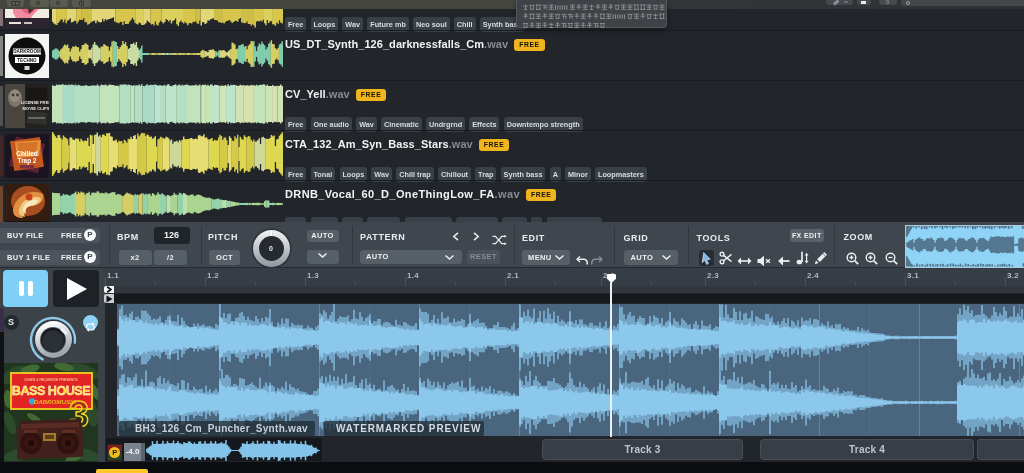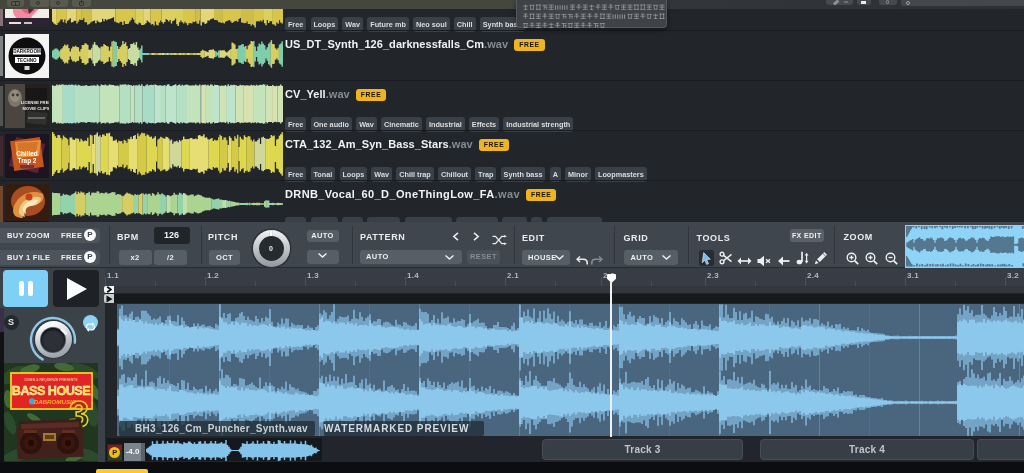--- a/index.html
+++ b/index.html
@@ -89,21 +89,21 @@
         <svg width="231" height="48" viewBox="0 0 231 48" style="position:absolute;left:52px;top:0">
           <path d="M0.7 5.2V42.8M2.0 6.1V41.9M3.4 5.7V42.3M4.8 4.5V43.5M6.1 5.3V42.7M7.5 4.6V43.4M8.8 4.9V43.1M10.2 4.3V43.7M48.0 6.2V41.8M49.3 4.5V43.5M50.7 5.1V42.9M52.0 5.3V42.7M53.4 4.4V43.6M54.7 5.6V42.4M56.1 5.4V42.6M57.4 4.5V43.5M58.8 4.7V43.3M60.1 5.1V42.9M61.5 5.0V43.0M62.8 5.8V42.2M64.2 5.8V42.2M65.5 5.4V42.6M66.9 6.2V41.8M79.0 4.9V43.1M80.4 5.9V42.1M81.7 5.3V42.7M135.7 4.7V43.3M137.1 5.5V42.5M138.4 5.4V42.6M139.8 5.5V42.5M141.1 5.2V42.8M142.4 5.5V42.5M143.8 4.5V43.5M145.2 5.4V42.6M146.5 5.5V42.5M147.8 4.5V43.5M154.6 5.4V42.6M155.9 4.8V43.2M157.3 5.7V42.3M158.7 4.5V43.5M160.0 4.6V43.4M161.3 6.0V42.0M201.8 4.9V43.1M203.2 5.8V42.2M204.6 4.8V43.2M205.9 5.7V42.3M207.2 5.1V42.9M208.6 4.7V43.3M209.9 5.0V43.0M211.3 4.3V43.7M212.7 4.6V43.4" stroke="#c3e3bb" stroke-width="1.45" fill="none"></path>
           <path d="M11.5 4.5V43.5M12.8 5.0V43.0M14.2 4.8V43.2M15.6 5.2V42.8M16.9 4.6V43.4M18.2 5.1V42.9M19.6 4.4V43.6M20.9 4.7V43.3M22.3 5.3V42.7M91.2 6.1V41.9M92.5 6.2V41.8M93.9 5.2V42.8M95.2 4.2V43.8M96.6 5.5V42.5M97.9 4.9V43.1M99.3 4.7V43.3M100.6 4.9V43.1M102.0 4.7V43.3M149.2 5.4V42.6" stroke="#a8dcc7" stroke-width="1.45" fill="none"></path>
           <path d="M23.7 4.6V43.4M25.0 5.7V42.3M26.4 4.7V43.3M27.7 5.3V42.7M29.1 6.1V41.9M30.4 5.7V42.3M31.8 5.7V42.3M33.1 5.6V42.4M34.5 5.1V42.9M35.8 5.9V42.1M37.2 5.9V42.1M38.5 5.8V42.2M39.9 5.4V42.6M41.2 5.6V42.4M42.6 5.3V42.7M43.9 6.1V41.9M45.3 4.6V43.4M46.6 5.4V42.6M68.2 4.6V43.4M69.6 4.8V43.2M70.9 4.6V43.4M72.3 4.4V43.6M73.6 4.3V43.7M75.0 5.2V42.8M76.3 4.4V43.6M77.7 5.0V43.0M83.1 5.6V42.4M84.4 5.3V42.7M85.8 5.5V42.5M87.1 4.5V43.5M88.5 5.7V42.3M89.8 4.3V43.7M108.7 5.3V42.7M110.1 5.7V42.3M111.4 5.5V42.5M112.8 5.0V43.0M124.9 5.8V42.2M126.3 5.0V43.0M127.6 4.6V43.4M128.9 5.7V42.3M130.3 4.8V43.2M131.7 5.6V42.4M133.0 4.9V43.1M134.3 4.6V43.4" stroke="#b4dfc3" stroke-width="1.45" fill="none"></path>
           <path d="M103.3 4.6V43.4M104.7 5.0V43.0M106.0 5.7V42.3M107.4 5.3V42.7M114.1 6.0V42.0M115.5 4.6V43.4M116.8 4.3V43.7M118.2 6.0V42.0M119.5 6.2V41.8M120.9 5.6V42.4M122.2 4.9V43.1M123.6 4.3V43.7M162.7 4.7V43.3M164.1 5.1V42.9M165.4 4.9V43.1M166.8 5.6V42.4M174.8 6.2V41.8M176.2 4.3V43.7M177.6 6.0V42.0M178.9 4.8V43.2M180.2 5.3V42.7M181.6 4.7V43.3M182.9 4.9V43.1" stroke="#bee4cd" stroke-width="1.45" fill="none"></path>
           <path d="M150.6 4.8V43.2M151.9 5.0V43.0M153.2 4.4V43.6M192.4 5.5V42.5M193.8 5.5V42.5M195.1 5.3V42.7M196.4 5.6V42.4M197.8 5.8V42.2M199.2 4.8V43.2M200.5 5.6V42.4M220.8 5.0V43.0M222.1 6.0V42.0M223.5 6.2V41.8M224.8 5.7V42.3" stroke="#d8e2ae" stroke-width="1.45" fill="none"></path>
           <path d="M168.1 5.9V42.1M169.4 5.5V42.5M170.8 5.7V42.3M172.2 5.7V42.3M173.5 5.0V43.0M184.3 5.3V42.7M185.7 6.0V42.0M187.0 5.8V42.2M188.3 4.8V43.2M189.7 5.6V42.4M191.1 5.1V42.9M214.0 5.9V42.1M215.3 4.8V43.2M216.7 6.0V42.0M218.1 6.1V41.9M219.4 6.1V41.9M226.2 5.9V42.1M227.5 5.7V42.3M228.8 4.5V43.5M230.2 6.0V42.0M231.6 6.1V41.9" stroke="#cfe3b4" stroke-width="1.45" fill="none"></path>
         </svg>
       </div>
       <div class="abs title" style="left:285px;top:88px">CV_Yell<span class="wav">.wav</span><span class="freebadge">FREE</span></div>
-      <div class="abs" style="left:285px;top:113px;white-space:nowrap"><span class="pill">Free</span><span class="pill">One audio</span><span class="pill">Wav</span><span class="pill">Cinematic</span><span class="pill">Industrial</span><span class="pill">Effects</span><span class="pill">Industrial strength</span></div>
+      <div class="abs" style="left:285px;top:113px;white-space:nowrap"><span class="pill">Free</span><span class="pill">One audio</span><span class="pill">Wav</span><span class="pill">Cinematic</span><span class="pill">Undrgrnd</span><span class="pill">Effects</span><span class="pill">Downtempo strength</span></div>
       <div class="abs" style="left:0;top:130px;width:1024px;height:1px;background:#191c20"></div>
       <div class="abs" style="left:0;top:136px;width:3px;height:40px;background:#5a2a30;opacity:0.55"></div>
       <div class="abs" style="left:5px;top:134px;width:44px;height:44px;overflow:hidden">
         <div style="position:absolute;inset:0;background:#1c1420">
 <svg width="44" height="44" viewBox="0 0 44 44" style="position:absolute;inset:0">
 <rect x="7" y="6" width="30" height="30" fill="#5a2435" transform="rotate(14 22 21)"></rect>
 <rect x="7" y="5" width="30" height="30" fill="#c4571f" transform="rotate(-8 22 20)"></rect>
 <path d="M10 8 L36 6 L34 22 L12 24 Z" fill="#e8913a"></path>
 <path d="M12 9 L33 8 L31 18 L14 19 Z" fill="#d4752a"></path>
 <text x="22" y="21.5" font-size="6.4" font-weight="bold" fill="#fff" text-anchor="middle" font-family="Liberation Sans">Chilled</text>
@@ -184,21 +184,21 @@
     </div>
     <div class="abs" style="left:0;top:222px;width:1024px;height:45.5px;background:#3f464e;border-bottom:1px solid #262b31">
       <div class="abs" style="left:109px;top:4px;width:1px;height:38px;background:#31373d"></div>
       <div class="abs" style="left:200.5px;top:4px;width:1px;height:38px;background:#31373d"></div>
       <div class="abs" style="left:352px;top:4px;width:1px;height:38px;background:#31373d"></div>
       <div class="abs" style="left:513.5px;top:4px;width:1px;height:38px;background:#31373d"></div>
       <div class="abs" style="left:613.8px;top:4px;width:1px;height:38px;background:#31373d"></div>
       <div class="abs" style="left:688.2px;top:4px;width:1px;height:38px;background:#31373d"></div>
       <div class="abs" style="left:833.8px;top:4px;width:1px;height:38px;background:#31373d"></div>
       <div class="abs" style="left:0;top:5.5px;width:100px;height:15.5px;background:#4d545b;border-radius:0 4px 4px 0;color:#eef1f3">
-<span class="abs" style="left:7px;top:3.5px;font-size:7.5px;font-weight:bold;letter-spacing:0.3px">BUY ZOOM</span>
+<span class="abs" style="left:7px;top:3.5px;font-size:7.5px;font-weight:bold;letter-spacing:0.3px">BUY FILE</span>
 <span class="abs" style="left:61px;top:3.5px;font-size:7.5px;font-weight:bold;letter-spacing:0.3px">FREE</span>
 <span class="abs" style="left:84px;top:1.7px;width:12px;height:12px;background:#f8f9fa;border-radius:50%;color:#3a4047;font-size:8px;font-weight:bold;text-align:center;line-height:12px">P</span>
 </div>
       <div class="abs" style="left:0;top:27.8px;width:100px;height:15.5px;background:#4d545b;border-radius:0 4px 4px 0;color:#eef1f3">
 <span class="abs" style="left:7px;top:3.5px;font-size:7.5px;font-weight:bold;letter-spacing:0.3px">BUY 1 FILE</span>
 <span class="abs" style="left:61px;top:3.5px;font-size:7.5px;font-weight:bold;letter-spacing:0.3px">FREE</span>
 <span class="abs" style="left:84px;top:1.7px;width:12px;height:12px;background:#f8f9fa;border-radius:50%;color:#3a4047;font-size:8px;font-weight:bold;text-align:center;line-height:12px">P</span>
 </div>
       <span class="abs seclabel" style="left:117px;top:9.5px">BPM</span>
       <div class="abs" style="left:153.5px;top:5px;width:36px;height:17px;background:#20252a;border-radius:3px;color:#f0f2f4;font-size:9px;font-weight:bold;text-align:center;line-height:17px">126</div>
@@ -233,21 +233,21 @@
           <path d="M12 7.4 L15 8.7 L12 10 Z" fill="#e8ebed"></path>
         </svg></span>
       <div class="gbtn" style="left:360px;top:27.5px;width:102px;height:14.7px;line-height:14.7px;text-align:left">
 <span style="margin-left:6px">AUTO</span>
 <svg width="9" height="5" viewBox="0 0 9 5" class="abs" style="right:8px;top:5px;position:absolute">
           <path d="M0.5 0.5 L4.5 4 L8.5 0.5" stroke="#eef0f2" stroke-width="1.4" fill="none"></path>
         </svg></div>
       <div class="gbtn" style="left:467px;top:27.5px;width:33px;height:14.7px;line-height:14.7px;background:#4a5158;color:#858d94">RESET</div>
       <span class="abs seclabel" style="left:522px;top:10.5px">EDIT</span>
       <div class="gbtn" style="left:522px;top:27.5px;width:47.5px;height:15.5px;line-height:15.5px;text-align:left">
-<span style="margin-left:6px">HOUSE</span>
+<span style="margin-left:6px">MENU</span>
 <svg width="9" height="5" viewBox="0 0 9 5" style="position:absolute;right:6px;top:5.5px">
           <path d="M0.5 0.5 L4.5 4 L8.5 0.5" stroke="#eef0f2" stroke-width="1.4" fill="none"></path>
         </svg></div>
       <span class="abs" style="left:576px;top:30px"><svg width="12" height="10" viewBox="0 0 12 10">
           <path d="M4 0.5 L1 3.3 L4 6" fill="none" stroke="#e8ebed" stroke-width="1.4"></path>
           <path d="M1.3 3.3 H7.5 C10 3.3 11.2 4.8 11.2 7 V8.5" fill="none" stroke="#e8ebed" stroke-width="1.6"></path>
         </svg></span>
       <span class="abs" style="left:591px;top:30px"><svg width="12" height="10" viewBox="0 0 12 10">
           <g opacity="0.42">
             <path d="M8 0.5 L11 3.3 L8 6" fill="none" stroke="#e8ebed" stroke-width="1.4"></path>
@@ -462,21 +462,21 @@
       <div class="abs" style="left:652px;top:0;width:1px;height:132px;background:#56728c;opacity:0.7"></div>
       <div class="abs" style="left:752px;top:0;width:1px;height:132px;background:#56728c;opacity:0.7"></div>
       <div class="abs" style="left:852px;top:0;width:1px;height:132px;background:#56728c;opacity:0.7"></div>
       <svg width="919" height="132" viewBox="0 0 919 132" style="position:absolute;left:0;top:0">
         <path d="M1.0 26.2V40.8M3.0 12.4V54.6M5.0 15.3V51.7M7.0 17.0V50.0M9.0 14.3V52.7M11.0 17.0V50.0M13.0 15.1V51.9M15.0 16.4V50.6M17.0 15.9V51.1M19.0 18.2V48.8M21.0 18.0V49.0M23.0 16.1V50.9M25.0 17.1V49.9M27.0 19.6V47.4M29.0 17.4V49.6M31.0 19.6V47.4M33.0 19.5V47.5M35.0 19.7V47.3M37.0 21.1V45.9M39.0 19.3V47.7M41.0 21.2V45.8M43.0 20.0V47.0M45.0 18.7V48.3M47.0 21.5V45.5M49.0 20.2V46.8M51.0 21.4V45.6M53.0 16.0V51.0M55.0 20.0V47.0M57.0 21.8V45.2M59.0 22.2V44.8M61.0 22.2V44.8M63.0 22.2V44.8M65.0 20.9V46.1M67.0 23.5V43.5M69.0 23.0V44.0M71.0 22.6V44.4M73.0 24.1V42.9M75.0 23.1V43.9M77.0 22.7V44.3M79.0 22.5V44.5M81.0 25.1V41.9M83.0 23.2V43.8M85.0 23.5V43.5M87.0 24.6V42.4M89.0 23.8V43.2M91.0 23.9V43.1M93.0 24.7V42.3M95.0 24.9V42.1M97.0 25.6V41.4M99.0 25.7V41.3M101.0 26.1V40.9M103.0 12.7V54.3M105.0 14.8V52.2M107.0 18.3V48.7M109.0 18.2V48.8M111.0 20.4V46.6M113.0 19.9V47.1M115.0 18.0V49.0M117.0 20.7V46.3M119.0 17.5V49.5M121.0 18.5V48.5M123.0 20.7V46.3M125.0 18.6V48.4M127.0 19.1V47.9M129.0 18.7V48.3M131.0 21.7V45.3M133.0 20.1V46.9M135.0 21.8V45.2M137.0 21.3V45.7M139.0 21.5V45.5M141.0 22.1V44.9M143.0 20.9V46.1M145.0 20.3V46.7M147.0 20.3V46.7M149.0 21.1V45.9M151.0 22.1V44.9M153.0 19.8V47.2M155.0 22.0V45.0M157.0 23.0V44.0M159.0 23.7V43.3M161.0 23.0V44.0M163.0 24.2V42.8M165.0 22.5V44.5M167.0 22.7V44.3M169.0 24.8V42.2M171.0 23.5V43.5M173.0 25.0V42.0M175.0 23.4V43.6M177.0 24.2V42.8M179.0 24.2V42.8M181.0 24.8V42.2M183.0 24.1V42.9M185.0 24.8V42.2M187.0 25.2V41.8M189.0 26.4V40.6M191.0 26.0V41.0M193.0 26.6V40.4M195.0 25.6V41.4M197.0 25.9V41.1M199.0 27.0V40.0M201.0 26.3V40.7M203.0 15.2V51.8M205.0 13.3V53.7M207.0 18.0V49.0M209.0 16.7V50.3M211.0 16.8V50.2M213.0 17.4V49.6M215.0 19.1V47.9M217.0 17.6V49.4M219.0 19.4V47.6M221.0 19.9V47.1M223.0 18.2V48.8M225.0 18.5V48.5M227.0 18.6V48.4M229.0 20.6V46.4M231.0 17.9V49.1M233.0 19.8V47.2M235.0 19.0V48.0M237.0 20.7V46.3M239.0 19.3V47.7M241.0 21.9V45.1M243.0 21.0V46.0M245.0 20.9V46.1M247.0 21.3V45.7M249.0 20.6V46.4M251.0 22.0V45.0M253.0 16.3V50.7M255.0 20.6V46.4M257.0 21.9V45.1M259.0 21.9V45.1M261.0 21.0V46.0M263.0 20.9V46.1M265.0 23.2V43.8M267.0 23.1V43.9M269.0 24.0V43.0M271.0 23.3V43.7M273.0 23.1V43.9M275.0 22.9V44.1M277.0 23.0V44.0M279.0 23.3V43.7M281.0 23.3V43.7M283.0 24.8V42.2M285.0 24.3V42.7M287.0 25.8V41.2M289.0 25.8V41.2M291.0 24.8V42.2M293.0 26.2V40.8M295.0 25.8V41.2M297.0 25.8V41.2M299.0 26.2V40.8M301.0 25.7V41.3M303.0 15.1V51.9M305.0 17.8V49.2M307.0 20.5V46.5M309.0 19.8V47.2M311.0 19.4V47.6M313.0 19.2V47.8M315.0 21.4V45.6M317.0 18.7V48.3M319.0 20.8V46.2M321.0 20.6V46.4M323.0 21.4V45.6M325.0 20.9V46.1M327.0 21.1V45.9M329.0 22.1V44.9M331.0 20.5V46.5M333.0 20.0V47.0M335.0 21.9V45.1M337.0 22.6V44.4M339.0 22.9V44.1M341.0 21.9V45.1M343.0 22.1V44.9M345.0 22.5V44.5M347.0 24.0V43.0M349.0 23.4V43.6M351.0 22.7V44.3M353.0 18.4V48.6M355.0 22.4V44.6M357.0 22.6V44.4M359.0 24.2V42.8M361.0 22.9V44.1M363.0 23.0V44.0M365.0 23.2V43.8M367.0 24.7V42.3M369.0 24.0V43.0M371.0 25.7V41.3M373.0 25.8V41.2M375.0 24.4V42.6M377.0 24.4V42.6M379.0 26.1V40.9M381.0 25.7V41.3M383.0 26.1V40.9M385.0 25.7V41.3M387.0 25.4V41.6M389.0 25.7V41.3M391.0 27.2V39.8M393.0 26.0V41.0M395.0 27.5V39.5M397.0 27.1V39.9M399.0 26.9V40.1M401.0 26.5V40.5M403.0 13.6V53.4M405.0 14.0V53.0M407.0 18.9V48.1M409.0 17.6V49.4M411.0 16.9V50.1M413.0 19.0V48.0M415.0 16.8V50.2M417.0 20.0V47.0M419.0 19.2V47.8M421.0 18.0V49.0M423.0 17.7V49.3M425.0 19.1V47.9M427.0 20.1V46.9M429.0 18.7V48.3M431.0 18.9V48.1M433.0 19.8V47.2M435.0 20.6V46.4M437.0 18.7V48.3M439.0 19.3V47.7M441.0 20.7V46.3M443.0 22.2V44.8M445.0 21.7V45.3M447.0 22.6V44.4M449.0 20.6V46.4M451.0 22.3V44.7M453.0 17.2V49.8M455.0 23.1V43.9M457.0 23.4V43.6M459.0 23.3V43.7M461.0 21.4V45.6M463.0 24.0V43.0M465.0 21.8V45.2M467.0 23.6V43.4M469.0 23.1V43.9M471.0 23.9V43.1M473.0 23.7V43.3M475.0 24.4V42.6M477.0 25.3V41.7M479.0 24.2V42.8M481.0 23.9V43.1M483.0 25.0V42.0M485.0 24.4V42.6M487.0 25.9V41.1M489.0 26.0V41.0M491.0 25.9V41.1M493.0 24.9V42.1M495.0 25.8V41.2M497.0 26.4V40.6M499.0 26.3V40.7M501.0 26.7V40.3M503.0 16.0V51.0M505.0 16.9V50.1M507.0 20.2V46.8M509.0 18.2V48.8M511.0 20.8V46.2M513.0 20.9V46.1M515.0 19.9V47.1M517.0 20.5V46.5M519.0 21.1V45.9M521.0 18.1V48.9M523.0 19.5V47.5M525.0 20.5V46.5M527.0 21.8V45.2M529.0 22.0V45.0M531.0 20.3V46.7M533.0 19.6V47.4M535.0 22.1V44.9M537.0 22.4V44.6M539.0 20.6V46.4M541.0 21.0V46.0M543.0 20.7V46.3M545.0 23.1V43.9M547.0 23.1V43.9M549.0 23.4V43.6M551.0 22.3V44.7M553.0 18.1V48.9M555.0 22.6V44.4M557.0 22.0V45.0M559.0 23.3V43.7M561.0 23.7V43.3M563.0 23.9V43.1M565.0 23.3V43.7M567.0 24.4V42.6M569.0 24.3V42.7M571.0 25.4V41.6M573.0 25.3V41.7M575.0 25.0V42.0M577.0 24.4V42.6M579.0 24.9V42.1M581.0 26.2V40.8M583.0 26.0V41.0M585.0 25.1V41.9M587.0 25.5V41.5M589.0 25.2V41.8M591.0 25.9V41.1M593.0 26.1V40.9M595.0 26.8V40.2M597.0 26.6V40.4M599.0 27.1V39.9M601.0 27.1V39.9M603.0 13.2V53.8M605.0 16.9V50.1M607.0 16.4V50.6M609.0 17.0V50.0M611.0 18.4V48.6M613.0 17.7V49.3M615.0 18.1V48.9M617.0 16.5V50.5M619.0 20.3V46.7M621.0 19.9V47.1M623.0 20.4V46.6M625.0 19.1V47.9M627.0 21.2V45.8M629.0 21.0V46.0M631.0 19.9V47.1M633.0 18.2V48.8M635.0 21.9V45.1M637.0 21.7V45.3M639.0 20.1V46.9M641.0 22.0V45.0M643.0 20.3V46.7M645.0 20.4V46.6M647.0 20.4V46.6M649.0 21.9V45.1M651.0 21.7V45.3M653.0 18.1V48.9M655.0 21.6V45.4M657.0 21.1V45.9M659.0 21.4V45.6M661.0 21.5V45.5M663.0 23.9V43.1M665.0 23.2V43.8M667.0 22.3V44.7M669.0 23.1V43.9M671.0 22.6V44.4M673.0 23.4V43.6M675.0 24.7V42.3M677.0 24.3V42.7M679.0 23.6V43.4M681.0 24.6V42.4M683.0 25.3V41.7M685.0 21.8V45.2M687.0 21.1V45.9M689.0 21.2V45.8M691.0 22.4V44.6M693.0 21.8V45.2M695.0 22.3V44.7M697.0 23.4V43.6M699.0 23.5V43.5M701.0 22.6V44.4M703.0 23.3V43.7M705.0 22.8V44.2M707.0 23.2V43.8M709.0 25.4V41.6M711.0 24.4V42.6M713.0 24.2V42.8M715.0 25.1V41.9M717.0 24.9V42.1M719.0 26.3V40.7M721.0 25.7V41.3M723.0 25.4V41.6M725.0 27.2V39.8M727.0 27.4V39.6M729.0 26.6V40.4M731.0 27.0V40.0M733.0 27.4V39.6M735.0 28.0V39.0M737.0 27.5V39.5M739.0 28.5V38.5M741.0 28.8V38.2M743.0 29.2V37.8M745.0 28.4V38.6M747.0 29.5V37.5M749.0 29.6V37.4M751.0 29.6V37.4M753.0 29.4V37.6M755.0 29.5V37.5M757.0 30.5V36.5M759.0 30.4V36.6M761.0 31.0V36.0M763.0 31.1V35.9M765.0 30.9V36.1M767.0 31.2V35.8M769.0 31.7V35.3M771.0 31.9V35.1M773.0 32.2V34.8M775.0 32.4V34.6M777.0 32.5V34.5M779.0 32.5V34.5M781.0 32.4V34.6M783.0 32.7V34.3M785.0 32.5V34.5M787.0 32.6V34.4M789.0 32.7V34.3M791.0 32.5V34.5M793.0 32.5V34.5M795.0 32.6V34.4M797.0 32.4V34.6M799.0 32.6V34.4M801.0 32.5V34.5M803.0 32.5V34.5M805.0 32.4V34.6M807.0 32.6V34.4M809.0 32.6V34.4M811.0 32.5V34.5M813.0 32.4V34.6M815.0 32.5V34.5M817.0 32.5V34.5M819.0 32.5V34.5M821.0 32.6V34.4M823.0 32.5V34.5M825.0 32.6V34.4M827.0 32.5V34.5M829.0 32.5V34.5M831.0 32.5V34.5M833.0 32.5V34.5M835.0 32.6V34.4M837.0 32.5V34.5M839.0 32.5V34.5M841.0 17.9V49.1M843.0 16.6V50.4M845.0 17.2V49.8M847.0 15.3V51.7M849.0 16.6V50.4M851.0 19.0V48.0M853.0 16.0V51.0M855.0 15.5V51.5M857.0 15.8V51.2M859.0 19.2V47.8M861.0 18.3V48.7M863.0 18.1V48.9M865.0 18.4V48.6M867.0 15.0V52.0M869.0 18.8V48.2M871.0 16.0V51.0M873.0 16.7V50.3M875.0 18.3V48.7M877.0 16.6V50.4M879.0 17.4V49.6M881.0 16.2V50.8M883.0 16.8V50.2M885.0 17.9V49.1M887.0 16.6V50.4M889.0 15.6V51.4M891.0 17.3V49.7M893.0 17.5V49.5M895.0 18.8V48.2M897.0 17.8V49.2M899.0 16.5V50.5M901.0 18.7V48.3M903.0 18.6V48.4M905.0 19.2V47.8M907.0 16.5V50.5M909.0 16.1V50.9M911.0 18.5V48.5M913.0 19.3V47.7M915.0 18.0V49.0M917.0 17.0V50.0" stroke="#8cc8ec" stroke-width="2" fill="none"></path>
         <path d="M1.0 91.9V105.1M3.0 80.5V116.5M5.0 80.6V116.4M7.0 83.3V113.7M9.0 83.3V113.7M11.0 82.0V115.0M13.0 81.3V115.7M15.0 81.1V115.9M17.0 84.0V113.0M19.0 84.0V113.0M21.0 83.3V113.7M23.0 82.9V114.1M25.0 82.7V114.3M27.0 84.7V112.3M29.0 82.9V114.1M31.0 83.0V114.0M33.0 82.9V114.1M35.0 82.4V114.6M37.0 84.5V112.5M39.0 86.2V110.8M41.0 84.5V112.5M43.0 85.0V112.0M45.0 85.2V111.8M47.0 85.0V112.0M49.0 86.8V110.2M51.0 84.6V112.4M53.0 81.9V115.1M55.0 86.9V110.1M57.0 87.6V109.4M59.0 87.2V109.8M61.0 88.1V108.9M63.0 85.7V111.3M65.0 86.0V111.0M67.0 86.4V110.6M69.0 87.5V109.5M71.0 88.5V108.5M73.0 88.4V108.6M75.0 88.6V108.4M77.0 89.5V107.5M79.0 89.7V107.3M81.0 88.2V108.8M83.0 89.6V107.4M85.0 89.3V107.7M87.0 90.5V106.5M89.0 89.5V107.5M91.0 91.0V106.0M93.0 89.4V107.6M95.0 90.5V106.5M97.0 89.8V107.2M99.0 90.8V106.2M101.0 90.6V106.4M103.0 77.0V120.0M105.0 80.9V116.1M107.0 82.3V114.7M109.0 84.0V113.0M111.0 81.9V115.1M113.0 83.5V113.5M115.0 82.4V114.6M117.0 83.4V113.6M119.0 82.9V114.1M121.0 86.1V110.9M123.0 86.4V110.6M125.0 83.6V113.4M127.0 86.7V110.3M129.0 84.7V112.3M131.0 84.3V112.7M133.0 86.1V110.9M135.0 86.1V110.9M137.0 86.0V111.0M139.0 86.7V110.3M141.0 85.8V111.2M143.0 85.6V111.4M145.0 85.2V111.8M147.0 85.6V111.4M149.0 86.8V110.2M151.0 88.4V108.6M153.0 82.2V114.8M155.0 87.8V109.2M157.0 87.3V109.7M159.0 89.2V107.8M161.0 86.8V110.2M163.0 87.7V109.3M165.0 88.8V108.2M167.0 89.7V107.3M169.0 88.2V108.8M171.0 89.7V107.3M173.0 90.4V106.6M175.0 90.5V106.5M177.0 90.7V106.3M179.0 88.6V108.4M181.0 89.2V107.8M183.0 90.7V106.3M185.0 90.2V106.8M187.0 90.1V106.9M189.0 91.3V105.7M191.0 91.1V105.9M193.0 91.2V105.8M195.0 91.0V106.0M197.0 92.0V105.0M199.0 92.2V104.8M201.0 91.4V105.6M203.0 78.5V118.5M205.0 79.1V117.9M207.0 80.1V116.9M209.0 82.8V114.2M211.0 80.2V116.8M213.0 82.5V114.5M215.0 80.9V116.1M217.0 81.4V115.6M219.0 84.4V112.6M221.0 81.4V115.6M223.0 82.4V114.6M225.0 81.8V115.2M227.0 84.7V112.3M229.0 84.9V112.1M231.0 83.6V113.4M233.0 83.6V113.4M235.0 82.8V114.2M237.0 84.5V112.5M239.0 84.4V112.6M241.0 84.0V113.0M243.0 84.1V112.9M245.0 84.9V112.1M247.0 87.2V109.8M249.0 85.5V111.5M251.0 87.2V109.8M253.0 84.3V112.7M255.0 87.0V110.0M257.0 88.0V109.0M259.0 86.8V110.2M261.0 86.3V110.7M263.0 86.8V110.2M265.0 88.2V108.8M267.0 87.7V109.3M269.0 87.0V110.0M271.0 87.7V109.3M273.0 89.2V107.8M275.0 87.8V109.2M277.0 89.5V107.5M279.0 87.8V109.2M281.0 88.4V108.6M283.0 89.5V107.5M285.0 88.5V108.5M287.0 89.0V108.0M289.0 90.7V106.3M291.0 90.5V106.5M293.0 90.2V106.8M295.0 90.1V106.9M297.0 91.6V105.4M299.0 90.9V106.1M301.0 92.0V105.0M303.0 77.1V119.9M305.0 83.2V113.8M307.0 83.4V113.6M309.0 85.3V111.7M311.0 85.2V111.8M313.0 85.5V111.5M315.0 86.2V110.8M317.0 85.8V111.2M319.0 85.0V112.0M321.0 84.0V113.0M323.0 85.3V111.7M325.0 85.6V111.4M327.0 87.1V109.9M329.0 86.9V110.1M331.0 86.1V110.9M333.0 85.7V111.3M335.0 87.5V109.5M337.0 85.7V111.3M339.0 85.9V111.1M341.0 86.3V110.7M343.0 88.0V109.0M345.0 88.6V108.4M347.0 87.1V109.9M349.0 88.2V108.8M351.0 87.2V109.8M353.0 84.6V112.4M355.0 87.1V109.9M357.0 87.3V109.7M359.0 89.7V107.3M361.0 88.6V108.4M363.0 87.8V109.2M365.0 88.3V108.7M367.0 89.0V108.0M369.0 90.6V106.4M371.0 89.9V107.1M373.0 90.0V107.0M375.0 90.5V106.5M377.0 91.2V105.8M379.0 89.9V107.1M381.0 91.4V105.6M383.0 91.3V105.7M385.0 90.0V107.0M387.0 91.7V105.3M389.0 91.5V105.5M391.0 91.7V105.3M393.0 92.2V104.8M395.0 92.3V104.7M397.0 91.5V105.5M399.0 92.8V104.2M401.0 92.1V104.9M403.0 77.0V120.0M405.0 83.1V113.9M407.0 84.6V112.4M409.0 83.2V113.8M411.0 83.5V113.5M413.0 83.1V113.9M415.0 82.1V114.9M417.0 82.0V115.0M419.0 81.8V115.2M421.0 84.8V112.2M423.0 83.3V113.7M425.0 82.8V114.2M427.0 84.9V112.1M429.0 82.8V114.2M431.0 86.0V111.0M433.0 86.7V110.3M435.0 86.2V110.8M437.0 86.1V110.9M439.0 85.7V111.3M441.0 85.4V111.6M443.0 84.5V112.5M445.0 84.6V112.4M447.0 86.9V110.1M449.0 85.4V111.6M451.0 87.6V109.4M453.0 84.9V112.1M455.0 86.9V110.1M457.0 88.6V108.4M459.0 86.2V110.8M461.0 88.5V108.5M463.0 88.9V108.1M465.0 88.0V109.0M467.0 88.4V108.6M469.0 87.4V109.6M471.0 87.8V109.2M473.0 88.2V108.8M475.0 89.6V107.4M477.0 88.4V108.6M479.0 90.0V107.0M481.0 88.5V108.5M483.0 90.5V106.5M485.0 89.5V107.5M487.0 89.4V107.6M489.0 90.1V106.9M491.0 90.9V106.1M493.0 90.3V106.7M495.0 90.5V106.5M497.0 90.6V106.4M499.0 91.2V105.8M501.0 91.7V105.3M503.0 78.9V118.1M505.0 80.9V116.1M507.0 85.3V111.7M509.0 83.1V113.9M511.0 84.5V112.5M513.0 85.4V111.6M515.0 83.2V113.8M517.0 86.2V110.8M519.0 85.9V111.1M521.0 83.4V113.6M523.0 86.6V110.4M525.0 85.0V112.0M527.0 85.4V111.6M529.0 85.6V111.4M531.0 87.0V110.0M533.0 86.3V110.7M535.0 86.9V110.1M537.0 85.7V111.3M539.0 86.8V110.2M541.0 87.5V109.5M543.0 86.7V110.3M545.0 85.6V111.4M547.0 86.6V110.4M549.0 86.7V110.3M551.0 87.4V109.6M553.0 85.4V111.6M555.0 89.0V108.0M557.0 88.7V108.3M559.0 87.9V109.1M561.0 89.6V107.4M563.0 89.1V107.9M565.0 89.3V107.7M567.0 90.0V107.0M569.0 89.4V107.6M571.0 88.6V108.4M573.0 90.5V106.5M575.0 89.7V107.3M577.0 89.9V107.1M579.0 90.5V106.5M581.0 89.6V107.4M583.0 90.3V106.7M585.0 91.2V105.8M587.0 90.3V106.7M589.0 91.3V105.7M591.0 90.1V106.9M593.0 91.3V105.7M595.0 90.6V106.4M597.0 90.9V106.1M599.0 91.8V105.2M601.0 91.1V105.9M603.0 79.4V117.6M605.0 80.7V116.3M607.0 80.7V116.3M609.0 81.1V115.9M611.0 84.4V112.6M613.0 84.3V112.7M615.0 84.7V112.3M617.0 84.9V112.1M619.0 84.4V112.6M621.0 85.1V111.9M623.0 84.3V112.7M625.0 82.7V114.3M627.0 85.4V111.6M629.0 86.2V110.8M631.0 85.0V112.0M633.0 86.2V110.8M635.0 86.2V110.8M637.0 85.8V111.2M639.0 86.9V110.1M641.0 86.6V110.4M643.0 87.3V109.7M645.0 86.1V110.9M647.0 85.4V111.6M649.0 86.3V110.7M651.0 88.0V109.0M653.0 84.8V112.2M655.0 87.8V109.2M657.0 86.7V110.3M659.0 88.5V108.5M661.0 87.0V110.0M663.0 86.9V110.1M665.0 89.0V108.0M667.0 88.3V108.7M669.0 87.4V109.6M671.0 87.6V109.4M673.0 88.7V108.3M675.0 88.9V108.1M677.0 88.8V108.2M679.0 90.6V106.4M681.0 89.0V108.0M683.0 90.0V107.0M685.0 86.6V110.4M687.0 88.3V108.7M689.0 85.9V111.1M691.0 86.4V110.6M693.0 87.9V109.1M695.0 87.4V109.6M697.0 88.0V109.0M699.0 89.3V107.7M701.0 87.8V109.2M703.0 88.8V108.2M705.0 88.8V108.2M707.0 88.7V108.3M709.0 89.9V107.1M711.0 89.9V107.1M713.0 89.0V108.0M715.0 90.0V107.0M717.0 91.2V105.8M719.0 90.2V106.8M721.0 90.5V106.5M723.0 91.9V105.1M725.0 90.4V106.6M727.0 91.5V105.5M729.0 92.3V104.7M731.0 91.7V105.3M733.0 91.5V105.5M735.0 92.6V104.4M737.0 92.4V104.6M739.0 93.6V103.4M741.0 93.6V103.4M743.0 94.1V102.9M745.0 94.0V103.0M747.0 93.4V103.6M749.0 94.4V102.6M751.0 94.3V102.7M753.0 94.8V102.2M755.0 94.6V102.4M757.0 95.6V101.4M759.0 95.6V101.4M761.0 95.4V101.6M763.0 95.7V101.3M765.0 96.2V100.8M767.0 96.6V100.4M769.0 96.4V100.6M771.0 97.0V100.0M773.0 96.9V100.1M775.0 97.4V99.6M777.0 97.6V99.4M779.0 97.6V99.4M781.0 97.7V99.3M783.0 97.5V99.5M785.0 97.4V99.6M787.0 97.6V99.4M789.0 97.5V99.5M791.0 97.5V99.5M793.0 97.7V99.3M795.0 97.6V99.4M797.0 97.5V99.5M799.0 97.6V99.4M801.0 97.5V99.5M803.0 97.5V99.5M805.0 97.5V99.5M807.0 97.4V99.6M809.0 97.5V99.5M811.0 97.7V99.3M813.0 97.6V99.4M815.0 97.5V99.5M817.0 97.6V99.4M819.0 97.4V99.6M821.0 97.6V99.4M823.0 97.5V99.5M825.0 97.6V99.4M827.0 97.4V99.6M829.0 97.6V99.4M831.0 97.6V99.4M833.0 97.6V99.4M835.0 97.6V99.4M837.0 97.5V99.5M839.0 97.5V99.5M841.0 81.3V115.7M843.0 79.8V117.2M845.0 81.6V115.4M847.0 79.9V117.1M849.0 81.1V115.9M851.0 82.1V114.9M853.0 81.9V115.1M855.0 81.6V115.4M857.0 81.5V115.5M859.0 81.9V115.1M861.0 83.7V113.3M863.0 81.6V115.4M865.0 83.5V113.5M867.0 82.6V114.4M869.0 80.2V116.8M871.0 81.4V115.6M873.0 82.4V114.6M875.0 81.3V115.7M877.0 84.2V112.8M879.0 80.5V116.5M881.0 81.9V115.1M883.0 83.4V113.6M885.0 81.6V115.4M887.0 83.2V113.8M889.0 84.7V112.3M891.0 84.2V112.8M893.0 82.9V114.1M895.0 81.9V115.1M897.0 81.5V115.5M899.0 82.6V114.4M901.0 83.5V113.5M903.0 84.2V112.8M905.0 83.9V113.1M907.0 81.7V115.3M909.0 81.5V115.5M911.0 81.4V115.6M913.0 83.4V113.6M915.0 85.0V112.0M917.0 83.0V114.0" stroke="#8cc8ec" stroke-width="2" fill="none"></path>
         <path d="M1.0 24.8V42.2M3.0 4.8V62.2M5.0 1.4V65.6M7.0 11.5V55.5M9.0 11.0V56.0M11.0 12.9V54.1M13.0 9.8V57.2M15.0 7.6V59.4M17.0 16.1V50.9M19.0 12.9V54.1M21.0 12.6V54.4M23.0 14.7V52.3M25.0 6.4V60.6M27.0 6.8V60.2M29.0 6.8V60.2M31.0 9.5V57.5M33.0 11.8V55.2M35.0 15.7V51.3M37.0 14.5V52.5M39.0 15.4V51.6M41.0 14.5V52.5M43.0 12.6V54.4M45.0 18.3V48.7M47.0 19.1V47.9M49.0 16.1V50.9M51.0 12.2V54.8M53.0 11.6V55.4M55.0 17.3V49.7M57.0 16.9V50.1M59.0 17.8V49.2M61.0 10.9V56.1M63.0 21.1V45.9M65.0 13.5V53.5M67.0 17.1V49.9M69.0 20.4V46.6M71.0 21.9V45.1M73.0 23.0V44.0M75.0 23.5V43.5M77.0 19.6V47.4M79.0 22.3V44.7M81.0 19.6V47.4M83.0 21.9V45.1M85.0 20.7V46.3M87.0 20.6V46.4M89.0 22.7V44.3M91.0 22.0V45.0M93.0 21.8V45.2M95.0 23.0V44.0M97.0 24.3V42.7M99.0 19.8V47.2M101.0 21.3V45.7M103.0 0.2V66.8M105.0 13.4V53.6M107.0 9.1V57.9M109.0 14.0V53.0M111.0 9.9V57.1M113.0 9.3V57.7M115.0 17.1V49.9M117.0 17.0V50.0M119.0 13.9V53.1M121.0 13.3V53.7M123.0 9.3V57.7M125.0 7.9V59.1M127.0 11.9V55.1M129.0 16.1V50.9M131.0 12.8V54.2M133.0 15.7V51.3M135.0 16.4V50.6M137.0 17.4V49.6M139.0 12.1V54.9M141.0 15.1V51.9M143.0 18.6V48.4M145.0 13.9V53.1M147.0 17.5V49.5M149.0 12.8V54.2M151.0 14.0V53.0M153.0 5.0V62.0M155.0 17.7V49.3M157.0 22.4V44.6M159.0 22.4V44.6M161.0 18.5V48.5M163.0 20.5V46.5M165.0 14.4V52.6M167.0 19.4V47.6M169.0 14.6V52.4M171.0 14.8V52.2M173.0 22.5V44.5M175.0 18.7V48.3M177.0 20.5V46.5M179.0 21.4V45.6M181.0 20.8V46.2M183.0 21.2V45.8M185.0 21.1V45.9M187.0 24.7V42.3M189.0 24.1V42.9M191.0 21.5V45.5M193.0 23.4V43.6M195.0 23.8V43.2M197.0 27.1V39.9M199.0 23.0V44.0M201.0 21.2V45.8M203.0 9.2V57.8M205.0 10.8V56.2M207.0 6.2V60.8M209.0 8.4V58.6M211.0 14.7V52.3M213.0 11.2V55.8M215.0 7.9V59.1M217.0 0.2V66.8M219.0 17.2V49.8M221.0 14.7V52.3M223.0 12.2V54.8M225.0 13.0V54.0M227.0 13.3V53.7M229.0 13.0V54.0M231.0 11.4V55.6M233.0 17.0V50.0M235.0 14.9V52.1M237.0 5.7V61.3M239.0 14.3V52.7M241.0 15.3V51.7M243.0 8.2V58.8M245.0 12.8V54.2M247.0 16.9V50.1M249.0 14.0V53.0M251.0 12.6V54.4M253.0 10.3V56.7M255.0 19.0V48.0M257.0 17.1V49.9M259.0 17.5V49.5M261.0 15.1V51.9M263.0 14.9V52.1M265.0 21.2V45.8M267.0 18.4V48.6M269.0 17.7V49.3M271.0 18.0V49.0M273.0 19.3V47.7M275.0 21.1V45.9M277.0 22.0V45.0M279.0 15.7V51.3M281.0 20.4V46.6M283.0 20.8V46.2M285.0 21.9V45.1M287.0 17.9V49.1M289.0 18.6V48.4M291.0 20.5V46.5M293.0 21.4V45.6M295.0 22.2V44.8M297.0 21.6V45.4M299.0 18.9V48.1M301.0 25.9V41.1M303.0 4.8V62.2M305.0 7.8V59.2M307.0 8.3V58.7M309.0 7.9V59.1M311.0 9.7V57.3M313.0 18.6V48.4M315.0 16.1V50.9M317.0 11.0V56.0M319.0 19.0V48.0M321.0 14.7V52.3M323.0 19.5V47.5M325.0 8.2V58.8M327.0 14.5V52.5M329.0 14.0V53.0M331.0 12.4V54.6M333.0 18.2V48.8M335.0 18.8V48.2M337.0 14.5V52.5M339.0 18.1V48.9M341.0 16.8V50.2M343.0 17.0V50.0M345.0 15.1V51.9M347.0 15.9V51.1M349.0 22.4V44.6M351.0 20.1V46.9M353.0 10.1V56.9M355.0 19.0V48.0M357.0 17.3V49.7M359.0 16.3V50.7M361.0 14.7V52.3M363.0 19.1V47.9M365.0 18.5V48.5M367.0 18.8V48.2M369.0 22.1V44.9M371.0 24.4V42.6M373.0 24.0V43.0M375.0 25.1V41.9M377.0 21.0V46.0M379.0 21.1V45.9M381.0 17.9V49.1M383.0 23.0V44.0M385.0 23.1V43.9M387.0 22.9V44.1M389.0 23.2V43.8M391.0 24.0V43.0M393.0 25.2V41.8M395.0 21.8V45.2M397.0 18.8V48.2M399.0 25.4V41.6M401.0 23.9V43.1M403.0 0.4V66.6M405.0 12.9V54.1M407.0 7.5V59.5M409.0 12.0V55.0M411.0 5.5V61.5M413.0 12.5V54.5M415.0 14.1V52.9M417.0 4.5V62.5M419.0 17.9V49.1M421.0 14.3V52.7M423.0 6.9V60.1M425.0 17.7V49.3M427.0 6.4V60.6M429.0 14.4V52.6M431.0 4.2V62.8M433.0 9.8V57.2M435.0 14.9V52.1M437.0 7.5V59.5M439.0 19.3V47.7M441.0 11.8V55.2M443.0 17.5V49.5M445.0 15.4V51.6M447.0 17.3V49.7M449.0 19.6V47.4M451.0 17.7V49.3M453.0 7.2V59.8M455.0 17.3V49.7M457.0 19.2V47.8M459.0 16.0V51.0M461.0 20.0V47.0M463.0 15.4V51.6M465.0 15.4V51.6M467.0 20.3V46.7M469.0 20.6V46.4M471.0 21.8V45.2M473.0 18.9V48.1M475.0 18.8V48.2M477.0 21.8V45.2M479.0 21.6V45.4M481.0 22.2V44.8M483.0 18.2V48.8M485.0 23.7V43.3M487.0 22.3V44.7M489.0 17.1V49.9M491.0 24.0V43.0M493.0 22.4V44.6M495.0 26.2V40.8M497.0 21.5V45.5M499.0 23.0V44.0M501.0 19.9V47.1M503.0 2.9V64.1M505.0 2.8V64.2M507.0 10.3V56.7M509.0 15.2V51.8M511.0 10.4V56.6M513.0 7.7V59.3M515.0 12.5V54.5M517.0 11.5V55.5M519.0 18.1V48.9M521.0 14.8V52.2M523.0 12.1V54.9M525.0 13.9V53.1M527.0 14.0V53.0M529.0 20.4V46.6M531.0 19.5V47.5M533.0 12.1V54.9M535.0 17.8V49.2M537.0 11.3V55.7M539.0 12.9V54.1M541.0 14.2V52.8M543.0 19.1V47.9M545.0 14.1V52.9M547.0 21.1V45.9M549.0 18.1V48.9M551.0 16.4V50.6M553.0 8.1V58.9M555.0 20.2V46.8M557.0 14.2V52.8M559.0 17.1V49.9M561.0 18.0V49.0M563.0 20.9V46.1M565.0 14.2V52.8M567.0 16.2V50.8M569.0 18.6V48.4M571.0 21.0V46.0M573.0 20.2V46.8M575.0 25.1V41.9M577.0 19.8V47.2M579.0 16.9V50.1M581.0 20.8V46.2M583.0 24.8V42.2M585.0 16.6V50.4M587.0 21.4V45.6M589.0 21.9V45.1M591.0 22.3V44.7M593.0 20.2V46.8M595.0 25.5V41.5M597.0 24.3V42.7M599.0 22.2V44.8M601.0 23.1V43.9M603.0 0.6V66.4M605.0 0.3V66.7M607.0 13.3V53.7M609.0 0.7V66.3M611.0 10.5V56.5M613.0 14.2V52.8M615.0 14.1V52.9M617.0 3.8V63.2M619.0 8.0V59.0M621.0 16.1V50.9M623.0 7.3V59.7M625.0 16.1V50.9M627.0 9.7V57.3M629.0 8.8V58.2M631.0 14.8V52.2M633.0 13.8V53.2M635.0 6.8V60.2M637.0 17.7V49.3M639.0 12.2V54.8M641.0 13.0V54.0M643.0 14.7V52.3M645.0 15.2V51.8M647.0 16.1V50.9M649.0 9.8V57.2M651.0 10.2V56.8M653.0 14.4V52.6M655.0 12.8V54.2M657.0 18.4V48.6M659.0 20.5V46.5M661.0 17.5V49.5M663.0 20.2V46.8M665.0 16.9V50.1M667.0 14.2V52.8M669.0 19.0V48.0M671.0 14.1V52.9M673.0 22.5V44.5M675.0 16.6V50.4M677.0 18.0V49.0M679.0 21.2V45.8M681.0 16.2V50.8M683.0 23.1V43.9M685.0 13.6V53.4M687.0 17.4V49.6M689.0 16.2V50.8M691.0 16.8V50.2M693.0 14.2V52.8M695.0 19.7V47.3M697.0 15.2V51.8M699.0 15.0V52.0M701.0 16.0V51.0M703.0 21.5V45.5M705.0 19.3V47.7M707.0 20.7V46.3M709.0 21.8V45.2M711.0 17.4V49.6M713.0 22.7V44.3M715.0 21.1V45.9M717.0 23.9V43.1M719.0 20.0V47.0M721.0 20.6V46.4M723.0 19.7V47.3M725.0 24.7V42.3M727.0 23.0V44.0M729.0 24.8V42.2M731.0 23.7V43.3M733.0 26.2V40.8M735.0 26.0V41.0M737.0 26.2V40.8M739.0 26.5V40.5M741.0 22.9V44.1M743.0 27.0V40.0M745.0 24.3V42.7M747.0 25.7V41.3M749.0 27.1V39.9M751.0 25.8V41.2M753.0 28.2V38.8M755.0 28.9V38.1M757.0 28.9V38.1M759.0 28.9V38.1M761.0 29.2V37.8M763.0 29.6V37.4M765.0 29.4V37.6M767.0 30.0V37.0M769.0 31.4V35.6M771.0 31.3V35.7M773.0 31.7V35.3M775.0 31.9V35.1M777.0 31.7V35.3M779.0 31.7V35.3M781.0 31.5V35.5M783.0 31.9V35.1M785.0 32.5V34.5M787.0 32.0V35.0M789.0 31.9V35.1M791.0 32.3V34.7M793.0 31.7V35.3M795.0 32.3V34.7M797.0 31.9V35.1M799.0 31.9V35.1M801.0 32.2V34.8M803.0 32.5V34.5M805.0 31.9V35.1M807.0 31.9V35.1M809.0 32.0V35.0M811.0 32.0V35.0M813.0 32.0V35.0M815.0 32.3V34.7M817.0 31.9V35.1M819.0 32.0V35.0M821.0 32.3V34.7M823.0 31.9V35.1M825.0 31.9V35.1M827.0 31.9V35.1M829.0 32.3V34.7M831.0 31.9V35.1M833.0 32.0V35.0M835.0 32.3V34.7M837.0 32.1V34.9M839.0 31.6V35.4M841.0 10.2V56.8M843.0 4.3V62.7M845.0 10.8V56.2M847.0 0.8V66.2M849.0 6.2V60.8M851.0 1.9V65.1M853.0 8.9V58.1M855.0 6.3V60.7M857.0 12.5V54.5M859.0 11.0V56.0M861.0 10.7V56.3M863.0 10.8V56.2M865.0 0.9V66.1M867.0 9.7V57.3M869.0 11.5V55.5M871.0 13.8V53.2M873.0 14.6V52.4M875.0 11.5V55.5M877.0 3.0V64.0M879.0 8.0V59.0M881.0 12.3V54.7M883.0 9.0V58.0M885.0 11.2V55.8M887.0 2.8V64.2M889.0 7.1V59.9M891.0 14.0V53.0M893.0 12.4V54.6M895.0 12.7V54.3M897.0 1.9V65.1M899.0 12.8V54.2M901.0 9.6V57.4M903.0 12.5V54.5M905.0 5.0V62.0M907.0 15.4V51.6M909.0 17.1V49.9M911.0 1.0V66.0M913.0 12.0V55.0M915.0 9.9V57.1M917.0 11.4V55.6" stroke="#8cc8ec" stroke-width="1.3" fill="none"></path>
         <path d="M1.0 85.4V111.6M3.0 74.6V122.4M5.0 70.7V126.3M7.0 70.0V127.0M9.0 78.7V118.3M11.0 72.9V124.1M13.0 73.8V123.2M15.0 76.6V120.4M17.0 73.3V123.7M19.0 69.8V127.2M21.0 81.4V115.6M23.0 81.4V115.6M25.0 75.2V121.8M27.0 82.3V114.7M29.0 66.6V130.4M31.0 81.5V115.5M33.0 78.1V118.9M35.0 77.6V119.4M37.0 78.7V118.3M39.0 82.6V114.4M41.0 74.0V123.0M43.0 72.2V124.8M45.0 79.8V117.2M47.0 74.0V123.0M49.0 78.9V118.1M51.0 76.6V120.4M53.0 79.5V117.5M55.0 80.1V116.9M57.0 81.1V115.9M59.0 82.3V114.7M61.0 78.9V118.1M63.0 86.9V110.1M65.0 75.9V121.1M67.0 76.4V120.6M69.0 85.0V112.0M71.0 78.7V118.3M73.0 86.1V110.9M75.0 86.2V110.8M77.0 82.7V114.3M79.0 84.9V112.1M81.0 85.9V111.1M83.0 85.0V112.0M85.0 84.8V112.2M87.0 88.6V108.4M89.0 81.8V115.2M91.0 87.2V109.8M93.0 84.9V112.1M95.0 88.8V108.2M97.0 86.7V110.3M99.0 84.7V112.3M101.0 87.5V109.5M103.0 74.4V122.6M105.0 65.2V131.8M107.0 74.0V123.0M109.0 70.8V126.2M111.0 71.3V125.7M113.0 73.5V123.5M115.0 82.6V114.4M117.0 80.1V116.9M119.0 80.4V116.6M121.0 81.8V115.2M123.0 73.9V123.1M125.0 74.5V122.5M127.0 74.9V122.1M129.0 81.6V115.4M131.0 81.1V115.9M133.0 79.9V117.1M135.0 78.6V118.4M137.0 80.9V116.1M139.0 82.8V114.2M141.0 83.9V113.1M143.0 73.6V123.4M145.0 84.4V112.6M147.0 82.2V114.8M149.0 78.3V118.7M151.0 81.7V115.3M153.0 78.7V118.3M155.0 81.3V115.7M157.0 82.5V114.5M159.0 87.3V109.7M161.0 84.1V112.9M163.0 85.4V111.6M165.0 82.8V114.2M167.0 84.8V112.2M169.0 77.6V119.4M171.0 86.4V110.6M173.0 80.2V116.8M175.0 82.9V114.1M177.0 83.5V113.5M179.0 85.5V111.5M181.0 84.5V112.5M183.0 87.0V110.0M185.0 87.6V109.4M187.0 87.8V109.2M189.0 88.6V108.4M191.0 89.8V107.2M193.0 91.0V106.0M195.0 90.4V106.6M197.0 87.1V109.9M199.0 86.9V110.1M201.0 84.8V112.2M203.0 74.3V122.7M205.0 71.7V125.3M207.0 79.3V117.7M209.0 72.8V124.2M211.0 77.8V119.2M213.0 70.8V126.2M215.0 76.9V120.1M217.0 72.4V124.6M219.0 76.8V120.2M221.0 72.7V124.3M223.0 80.6V116.4M225.0 74.8V122.2M227.0 79.5V117.5M229.0 70.0V127.0M231.0 78.7V118.3M233.0 78.1V118.9M235.0 78.1V118.9M237.0 71.7V125.3M239.0 81.1V115.9M241.0 83.8V113.2M243.0 78.9V118.1M245.0 75.6V121.4M247.0 84.4V112.6M249.0 74.4V122.6M251.0 81.1V115.9M253.0 79.4V117.6M255.0 84.5V112.5M257.0 80.7V116.3M259.0 86.6V110.4M261.0 85.3V111.7M263.0 84.4V112.6M265.0 86.8V110.2M267.0 76.5V120.5M269.0 86.3V110.7M271.0 82.8V114.2M273.0 82.3V114.7M275.0 80.9V116.1M277.0 83.5V113.5M279.0 85.9V111.1M281.0 85.5V111.5M283.0 88.7V108.3M285.0 85.0V112.0M287.0 80.1V116.9M289.0 87.0V110.0M291.0 83.2V113.8M293.0 87.1V109.9M295.0 86.6V110.4M297.0 86.5V110.5M299.0 87.3V109.7M301.0 90.6V106.4M303.0 73.8V123.2M305.0 78.9V118.1M307.0 76.9V120.1M309.0 83.1V113.9M311.0 74.4V122.6M313.0 77.1V119.9M315.0 81.1V115.9M317.0 77.8V119.2M319.0 83.1V113.9M321.0 77.7V119.3M323.0 81.0V116.0M325.0 83.5V113.5M327.0 78.6V118.4M329.0 85.1V111.9M331.0 81.4V115.6M333.0 79.9V117.1M335.0 78.2V118.8M337.0 79.4V117.6M339.0 78.6V118.4M341.0 77.6V119.4M343.0 82.5V114.5M345.0 76.4V120.6M347.0 84.1V112.9M349.0 83.5V113.5M351.0 86.9V110.1M353.0 74.0V123.0M355.0 82.4V114.6M357.0 81.8V115.2M359.0 85.9V111.1M361.0 84.6V112.4M363.0 87.2V109.8M365.0 82.4V114.6M367.0 86.7V110.3M369.0 83.9V113.1M371.0 85.3V111.7M373.0 81.9V115.1M375.0 89.0V108.0M377.0 84.9V112.1M379.0 89.4V107.6M381.0 86.7V110.3M383.0 86.6V110.4M385.0 87.2V109.8M387.0 88.8V108.2M389.0 87.3V109.7M391.0 87.8V109.2M393.0 89.0V108.0M395.0 90.9V106.1M397.0 89.1V107.9M399.0 91.0V106.0M401.0 91.8V105.2M403.0 74.2V122.8M405.0 76.7V120.3M407.0 81.1V115.9M409.0 71.8V125.2M411.0 77.5V119.5M413.0 67.1V129.9M415.0 81.5V115.5M417.0 76.0V121.0M419.0 71.7V125.3M421.0 77.0V120.0M423.0 79.1V117.9M425.0 81.8V115.2M427.0 81.7V115.3M429.0 81.8V115.2M431.0 77.1V119.9M433.0 76.7V120.3M435.0 77.4V119.6M437.0 74.1V122.9M439.0 79.1V117.9M441.0 79.4V117.6M443.0 80.8V116.2M445.0 82.8V114.2M447.0 84.0V113.0M449.0 82.2V114.8M451.0 78.9V118.1M453.0 68.4V128.6M455.0 74.4V122.6M457.0 81.0V116.0M459.0 82.8V114.2M461.0 82.9V114.1M463.0 77.8V119.2M465.0 83.2V113.8M467.0 80.2V116.8M469.0 82.9V114.1M471.0 84.5V112.5M473.0 87.4V109.6M475.0 85.4V111.6M477.0 83.3V113.7M479.0 88.8V108.2M481.0 82.4V114.6M483.0 79.2V117.8M485.0 86.8V110.2M487.0 80.5V116.5M489.0 90.9V106.1M491.0 84.9V112.1M493.0 90.9V106.1M495.0 90.7V106.3M497.0 86.6V110.4M499.0 88.2V108.8M501.0 85.9V111.1M503.0 74.5V122.5M505.0 79.4V117.6M507.0 78.4V118.6M509.0 67.8V129.2M511.0 79.5V117.5M513.0 79.3V117.7M515.0 78.1V118.9M517.0 77.8V119.2M519.0 78.6V118.4M521.0 78.4V118.6M523.0 78.5V118.5M525.0 77.0V120.0M527.0 80.8V116.2M529.0 75.0V122.0M531.0 73.1V123.9M533.0 81.9V115.1M535.0 83.9V113.1M537.0 80.9V116.1M539.0 85.7V111.3M541.0 75.2V121.8M543.0 84.1V112.9M545.0 76.3V120.7M547.0 87.0V110.0M549.0 82.7V114.3M551.0 80.7V116.3M553.0 75.3V121.7M555.0 79.5V117.5M557.0 77.3V119.7M559.0 86.4V110.6M561.0 78.9V118.1M563.0 84.2V112.8M565.0 80.5V116.5M567.0 82.3V114.7M569.0 85.3V111.7M571.0 84.1V112.9M573.0 83.4V113.6M575.0 88.2V108.8M577.0 87.7V109.3M579.0 85.8V111.2M581.0 86.7V110.3M583.0 87.7V109.3M585.0 89.3V107.7M587.0 82.3V114.7M589.0 89.4V107.6M591.0 87.1V109.9M593.0 88.4V108.6M595.0 88.8V108.2M597.0 92.1V104.9M599.0 92.7V104.3M601.0 87.3V109.7M603.0 67.2V129.8M605.0 76.3V120.7M607.0 71.9V125.1M609.0 80.2V116.8M611.0 75.4V121.6M613.0 75.1V121.9M615.0 76.2V120.8M617.0 68.0V129.0M619.0 76.8V120.2M621.0 73.2V123.8M623.0 79.2V117.8M625.0 72.7V124.3M627.0 80.4V116.6M629.0 79.8V117.2M631.0 78.8V118.2M633.0 78.3V118.7M635.0 79.5V117.5M637.0 75.7V121.3M639.0 81.4V115.6M641.0 82.9V114.1M643.0 83.8V113.2M645.0 79.8V117.2M647.0 80.8V116.2M649.0 84.1V112.9M651.0 86.2V110.8M653.0 66.9V130.1M655.0 80.4V116.6M657.0 78.9V118.1M659.0 80.4V116.6M661.0 78.4V118.6M663.0 84.5V112.5M665.0 80.7V116.3M667.0 84.0V113.0M669.0 80.7V116.3M671.0 84.7V112.3M673.0 85.0V112.0M675.0 78.0V119.0M677.0 83.3V113.7M679.0 80.9V116.1M681.0 87.6V109.4M683.0 85.9V111.1M685.0 81.9V115.1M687.0 84.7V112.3M689.0 75.6V121.4M691.0 83.3V113.7M693.0 81.6V115.4M695.0 85.9V111.1M697.0 85.0V112.0M699.0 86.3V110.7M701.0 86.5V110.5M703.0 85.9V111.1M705.0 86.6V110.4M707.0 81.9V115.1M709.0 84.2V112.8M711.0 84.8V112.2M713.0 87.9V109.1M715.0 87.4V109.6M717.0 84.9V112.1M719.0 86.9V110.1M721.0 83.4V113.6M723.0 89.3V107.7M725.0 89.1V107.9M727.0 87.1V109.9M729.0 87.9V109.1M731.0 87.1V109.9M733.0 87.6V109.4M735.0 87.2V109.8M737.0 90.9V106.1M739.0 90.4V106.6M741.0 92.5V104.5M743.0 91.1V105.9M745.0 90.9V106.1M747.0 91.1V105.9M749.0 92.4V104.6M751.0 92.9V104.1M753.0 92.9V104.1M755.0 94.4V102.6M757.0 94.1V102.9M759.0 94.1V102.9M761.0 94.7V102.3M763.0 94.7V102.3M765.0 93.9V103.1M767.0 95.8V101.2M769.0 96.0V101.0M771.0 96.4V100.6M773.0 96.3V100.7M775.0 96.5V100.5M777.0 97.5V99.5M779.0 97.2V99.8M781.0 96.7V100.3M783.0 97.1V99.9M785.0 97.1V99.9M787.0 97.2V99.8M789.0 96.6V100.4M791.0 97.5V99.5M793.0 97.4V99.6M795.0 96.9V100.1M797.0 97.4V99.6M799.0 97.1V99.9M801.0 97.4V99.6M803.0 96.9V100.1M805.0 96.7V100.3M807.0 97.5V99.5M809.0 97.0V100.0M811.0 97.4V99.6M813.0 96.8V100.2M815.0 96.9V100.1M817.0 97.4V99.6M819.0 97.0V100.0M821.0 96.5V100.5M823.0 97.3V99.7M825.0 96.8V100.2M827.0 97.0V100.0M829.0 97.5V99.5M831.0 97.3V99.7M833.0 97.1V99.9M835.0 96.9V100.1M837.0 96.9V100.1M839.0 96.8V100.2M841.0 77.9V119.1M843.0 76.8V120.2M845.0 80.9V116.1M847.0 75.1V121.9M849.0 72.9V124.1M851.0 65.2V131.8M853.0 73.5V123.5M855.0 65.2V131.8M857.0 69.6V127.4M859.0 73.9V123.1M861.0 70.4V126.6M863.0 74.4V122.6M865.0 74.3V122.7M867.0 72.7V124.3M869.0 76.6V120.4M871.0 69.6V127.4M873.0 68.4V128.6M875.0 76.6V120.4M877.0 75.3V121.7M879.0 77.1V119.9M881.0 74.5V122.5M883.0 68.9V128.1M885.0 81.5V115.5M887.0 74.7V122.3M889.0 77.2V119.8M891.0 77.0V120.0M893.0 72.6V124.4M895.0 76.4V120.6M897.0 79.4V117.6M899.0 78.2V118.8M901.0 76.1V120.9M903.0 78.6V118.4M905.0 74.2V122.8M907.0 71.5V125.5M909.0 79.5V117.5M911.0 76.3V120.7M913.0 72.3V124.7M915.0 75.1V121.9M917.0 79.5V117.5" stroke="#8cc8ec" stroke-width="1.3" fill="none"></path>
       </svg>
       <div class="abs" style="left:2px;top:117px;width:196px;height:15px;background:rgba(30,40,49,0.72);color:#c9d1d7;font-size:10px;font-weight:bold;line-height:15px;border-radius:2px"><span style="margin-left:16px;letter-spacing:0.3px">BH3_126_Cm_Puncher_Synth.wav</span></div>
-      <div class="abs" style="left:207px;top:117px;width:160px;height:15px;background:rgba(30,40,49,0.72);color:#d5dce1;font-size:10px;font-weight:bold;line-height:15px;border-radius:2px"><span style="margin-left:0;letter-spacing:0.9px">WATERMARKED PREVIEW</span></div>
+      <div class="abs" style="left:207px;top:117px;width:160px;height:15px;background:rgba(30,40,49,0.72);color:#d5dce1;font-size:10px;font-weight:bold;line-height:15px;border-radius:2px"><span style="margin-left:12px;letter-spacing:0.9px">WATERMARKED PREVIEW</span></div>
     </div>
     <div class="abs" style="left:610.4px;top:281px;width:1.4px;height:156px;background:#edf1f4"></div>
     <div class="abs" style="left:105px;top:437.5px;width:919px;height:24.5px;background:#22262c">
 <div class="abs" style="left:0.5px;top:0.8px;width:216px;height:23px;background:#15181c"></div>
 <div class="abs" style="left:1.7px;top:6.4px;width:15.8px;height:16.8px;background:#3a2218;overflow:hidden">
 <div class="abs" style="left:1px;top:1px;width:14px;height:6px;background:#7a2020"></div>
 <div class="abs" style="left:1px;top:8px;width:14px;height:8px;background:#274028"></div>
       </div>
 <div class="abs" style="left:4.2px;top:9.2px;width:11px;height:11px;background:#f2bb1e;border-radius:50%;color:#231c08;font-size:7.5px;font-weight:bold;text-align:center;line-height:11px">P</div>
 <div class="abs" style="left:19.3px;top:5.2px;width:16.6px;height:18.5px;background:#7b848d;color:#f5f7f8;font-size:8px;font-weight:bold;text-align:center;line-height:18.5px">-4.0</div>

